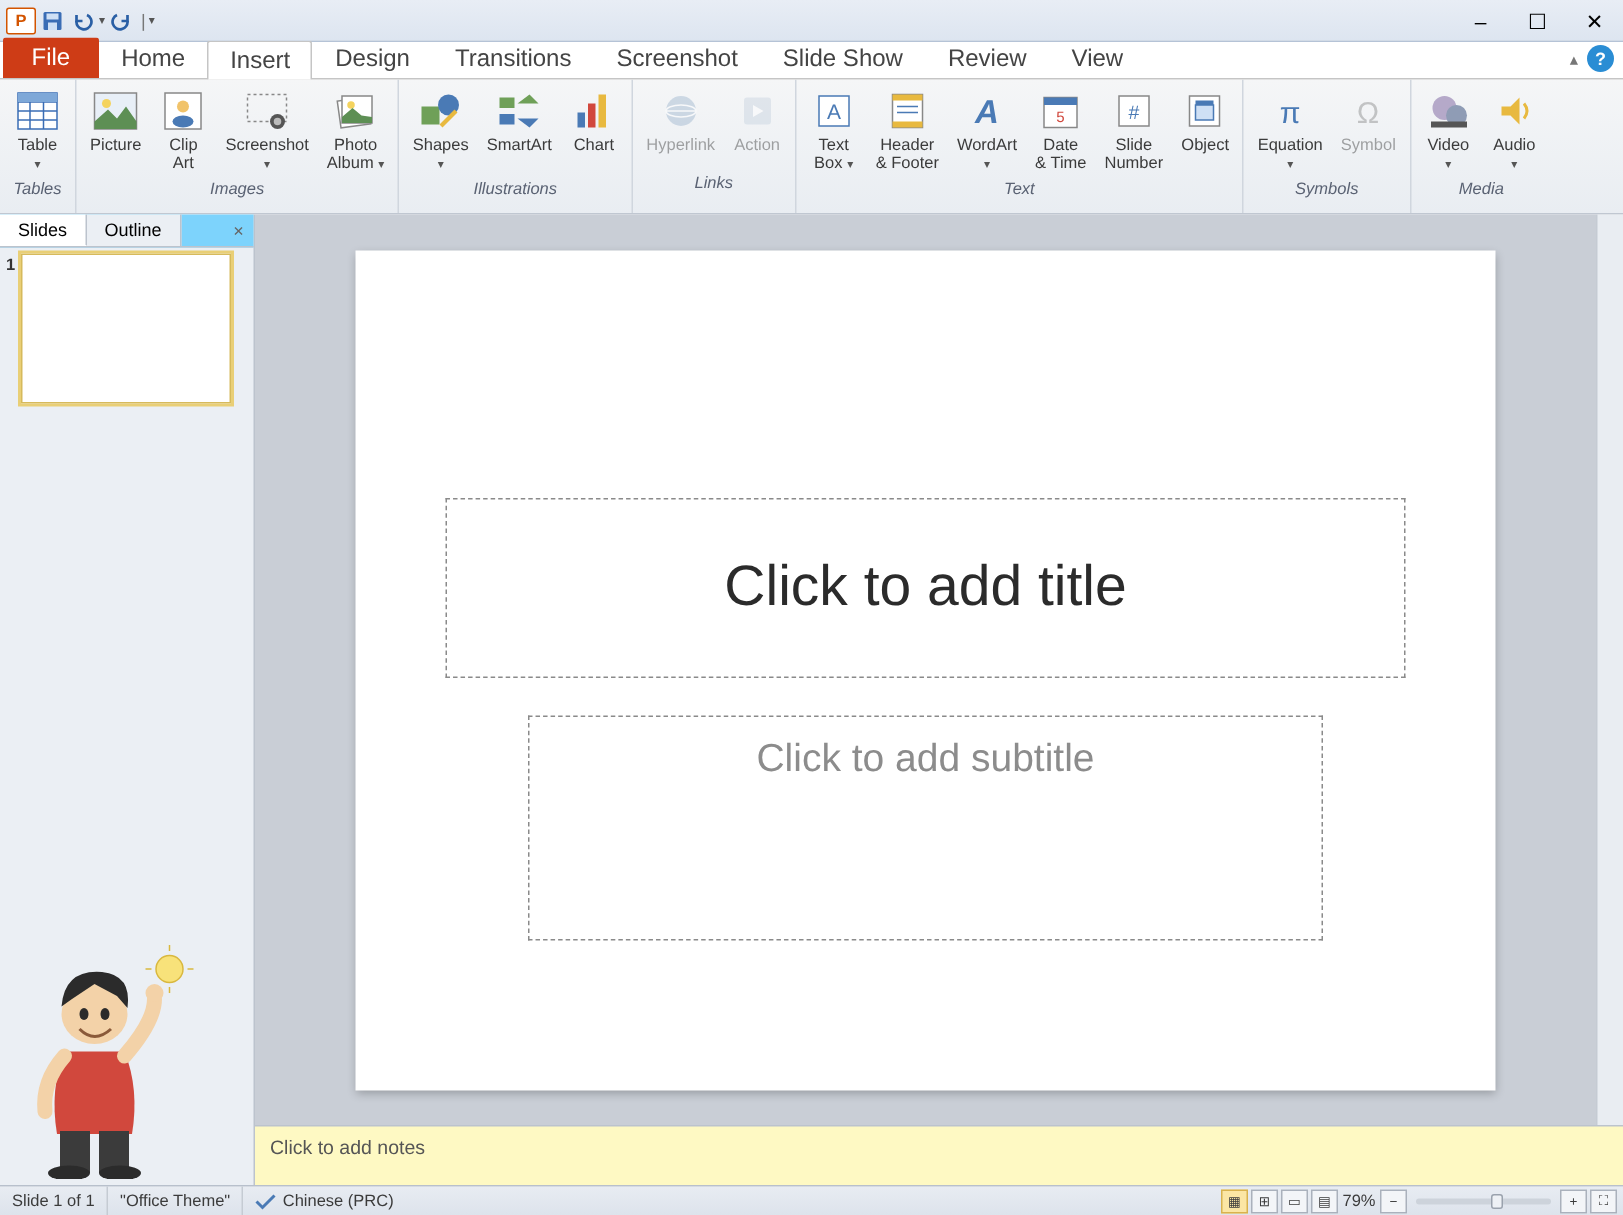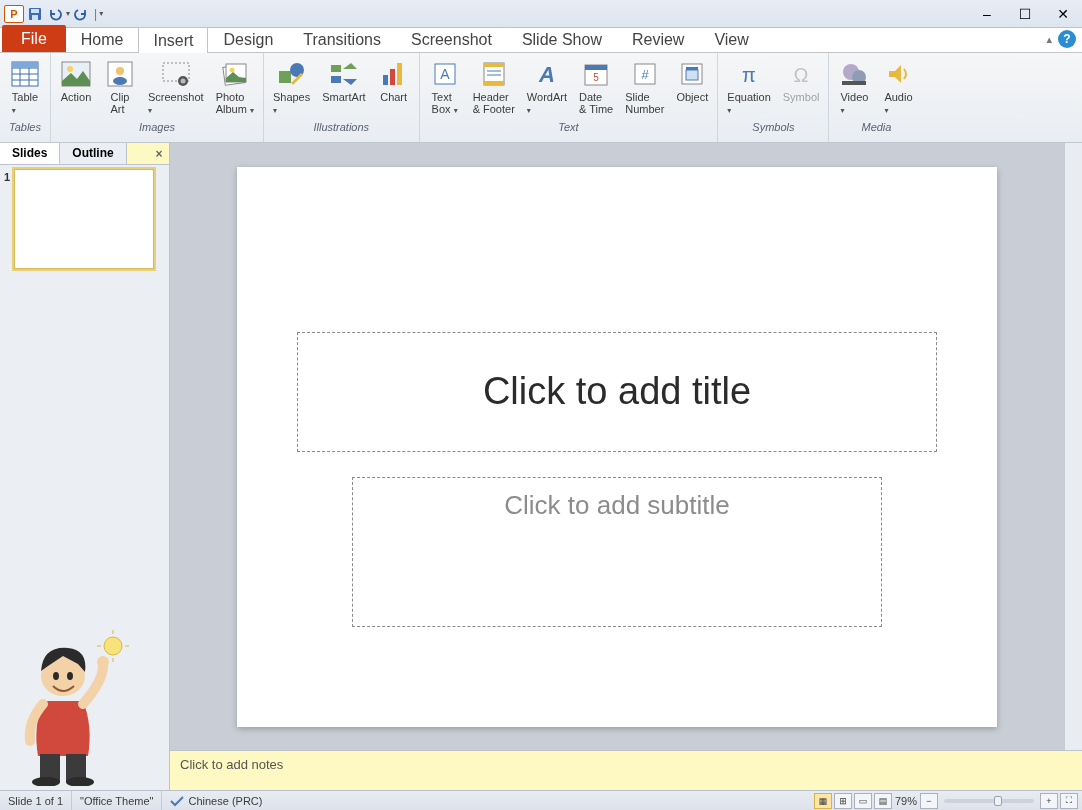--- a/index.html
+++ b/index.html
@@ -23,27 +23,27 @@
 .help-icon { width: 18px; height: 18px; background: #2a8dd4; color: #fff; border-radius: 50%; display: flex; align-items: center; justify-content: center; font-size: 12px; font-weight: bold; }
 
 
 .ribbon { height: 90px; background: linear-gradient(#f5f6f7, #e9edf2); border-bottom: 1px solid #c0c7d1; display: flex; }
 .group { display: flex; flex-direction: column; border-right: 1px solid #d0d6de; padding: 2px 4px 0; }
 .group-body { flex: 1; display: flex; align-items: flex-start; gap: 2px; }
 .group-label { text-align: center; font-size: 11px; color: #5a6273; padding: 1px 0 14px; font-style: italic; }
 .rbtn { display: flex; flex-direction: column; align-items: center; justify-content: flex-start; padding: 2px 4px; min-width: 42px; border: 1px solid transparent; border-radius: 3px; cursor: default; }
 .rbtn.disabled { opacity: 0.45; }
 .rbtn .ico { width: 32px; height: 32px; display: flex; align-items: center; justify-content: center; font-size: 22px; }
-.rbtn .lbl { font-size: 11px; color: #3b3b3b; text-align: left; line-height: 12px; margin-top: 1px; white-space: pre; }
+.rbtn .lbl { font-size: 11px; color: #3b3b3b; text-align: center; line-height: 12px; margin-top: 1px; white-space: pre; }
 .drop-arrow { font-size: 8px; color: #555; }
 
 
 .main { display: flex; height: calc(810px - 28px - 25px - 90px - 20px); }
 .leftpanel { width: 170px; background: #ebeff4; border-right: 1px solid #bcc3cd; display: flex; flex-direction: column; position: relative; }
-.lp-tabs { height: 22px; display: flex; background: #fef9c3; border-bottom: 1px solid #bcc3cd; font-weight: bold; }
+.lp-tabs { height: 22px; display: flex; background: #7dd3fc; border-bottom: 1px solid #bcc3cd; }
 .lp-tab { padding: 3px 12px; font-size: 12px; border-right: 1px solid #bcc3cd; background: #ebeff4; }
 .lp-tab.active { background: #fff; border-bottom: 1px solid #fff; position: relative; top: 0; }
 .lp-close { margin-left: auto; width: 20px; display: flex; align-items: center; justify-content: center; color: #666; }
 .thumbs { flex: 1; padding: 4px; overflow: auto; }
 .thumb-wrap { display: flex; gap: 4px; }
 .thumb-num { font-size: 11px; font-weight: bold; color: #333; padding-top: 2px; }
 .thumb { width: 140px; height: 100px; background: #fff; border: 1px solid #d6ba5c; outline: 2px solid #e9cf76; }
 
 
 .editarea { flex: 1; display: flex; flex-direction: column; background: #c9ced6; }
@@ -156,21 +156,21 @@
   <div class="group">
     <div class="group-body">
       <div class="rbtn">
         <div class="ico">
             <svg width="30" height="26">
               <rect x="1" y="1" width="28" height="24" fill="#e8eff7" stroke="#888"></rect>
               <circle cx="9" cy="8" r="3" fill="#f4d35e"></circle>
               <path d="M1 20 L10 12 L16 18 L22 10 L29 20 L29 25 L1 25 Z" fill="#5d8f54"></path>
             </svg>
           </div>
-        <div class="lbl">Action</div>
+        <div class="lbl">Picture</div>
       </div>
       <div class="rbtn">
         <div class="ico">
             <svg width="26" height="26">
               <rect x="1" y="1" width="24" height="24" fill="#fff" stroke="#888"></rect>
               <circle cx="13" cy="10" r="4" fill="#f1c36a"></circle>
               <ellipse cx="13" cy="20" rx="7" ry="4" fill="#4a7ab5"></ellipse>
             </svg>
           </div>
         <div class="lbl">Clip
@@ -232,20 +232,44 @@
               <rect x="9" y="8" width="5" height="16" fill="#d1483d"></rect>
               <rect x="16" y="2" width="5" height="22" fill="#e8b93f"></rect>
             </svg>
           </div>
         <div class="lbl">Chart</div>
       </div>
     </div>
     <div class="group-label">Illustrations</div>
   </div>
 
+  <div class="group">
+    <div class="group-body">
+      <div class="rbtn disabled">
+        <div class="ico">
+            <svg width="28" height="26">
+              <circle cx="14" cy="13" r="10" fill="#9db5ce"></circle>
+              <ellipse cx="14" cy="13" rx="10" ry="4" fill="none" stroke="#fff"></ellipse>
+              <line x1="4" y1="13" x2="24" y2="13" stroke="#fff"></line>
+            </svg>
+          </div>
+        <div class="lbl">Hyperlink</div>
+      </div>
+      <div class="rbtn disabled">
+        <div class="ico">
+            <svg width="26" height="26">
+              <rect x="4" y="4" width="18" height="18" fill="#c7d2df" rx="2"></rect>
+              <path d="M10 9 L10 17 L17 13 Z" fill="#fff"></path>
+            </svg>
+          </div>
+        <div class="lbl">Action</div>
+      </div>
+    </div>
+    <div class="group-label">Links</div>
+  </div>
 
   <div class="group">
     <div class="group-body">
       <div class="rbtn">
         <div class="ico">
             <svg width="26" height="26">
               <rect x="3" y="3" width="20" height="20" fill="#fff" stroke="#4a7ab5"></rect>
               <text x="13" y="18" text-anchor="middle" font-size="14" fill="#4a7ab5" font-family="serif">A</text>
             </svg>
           </div>

